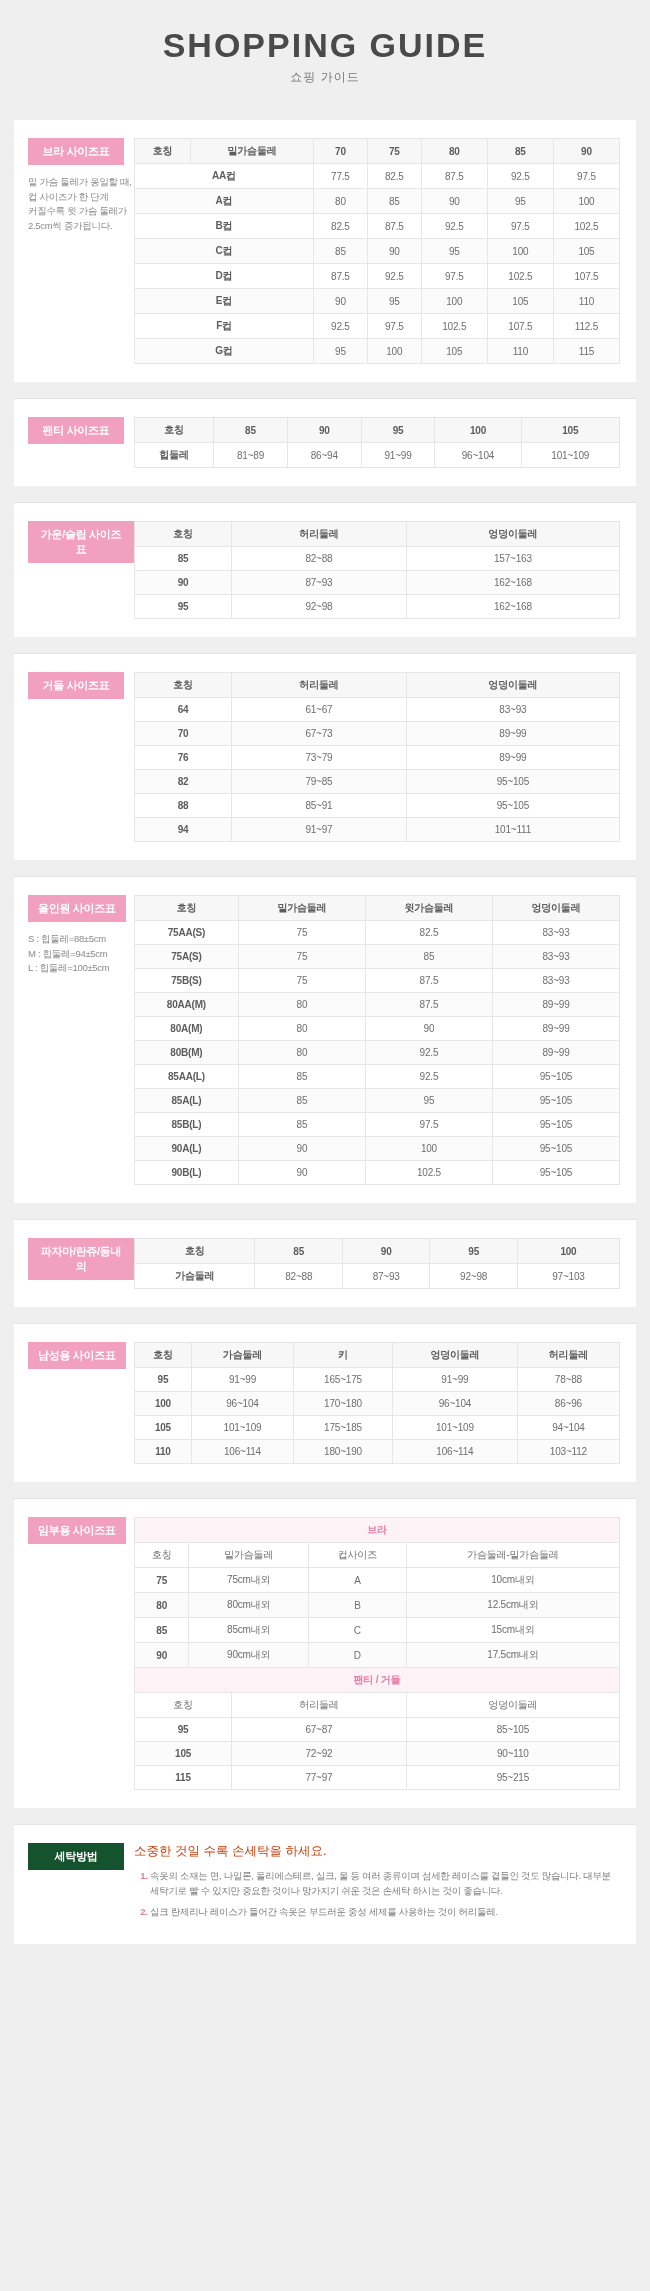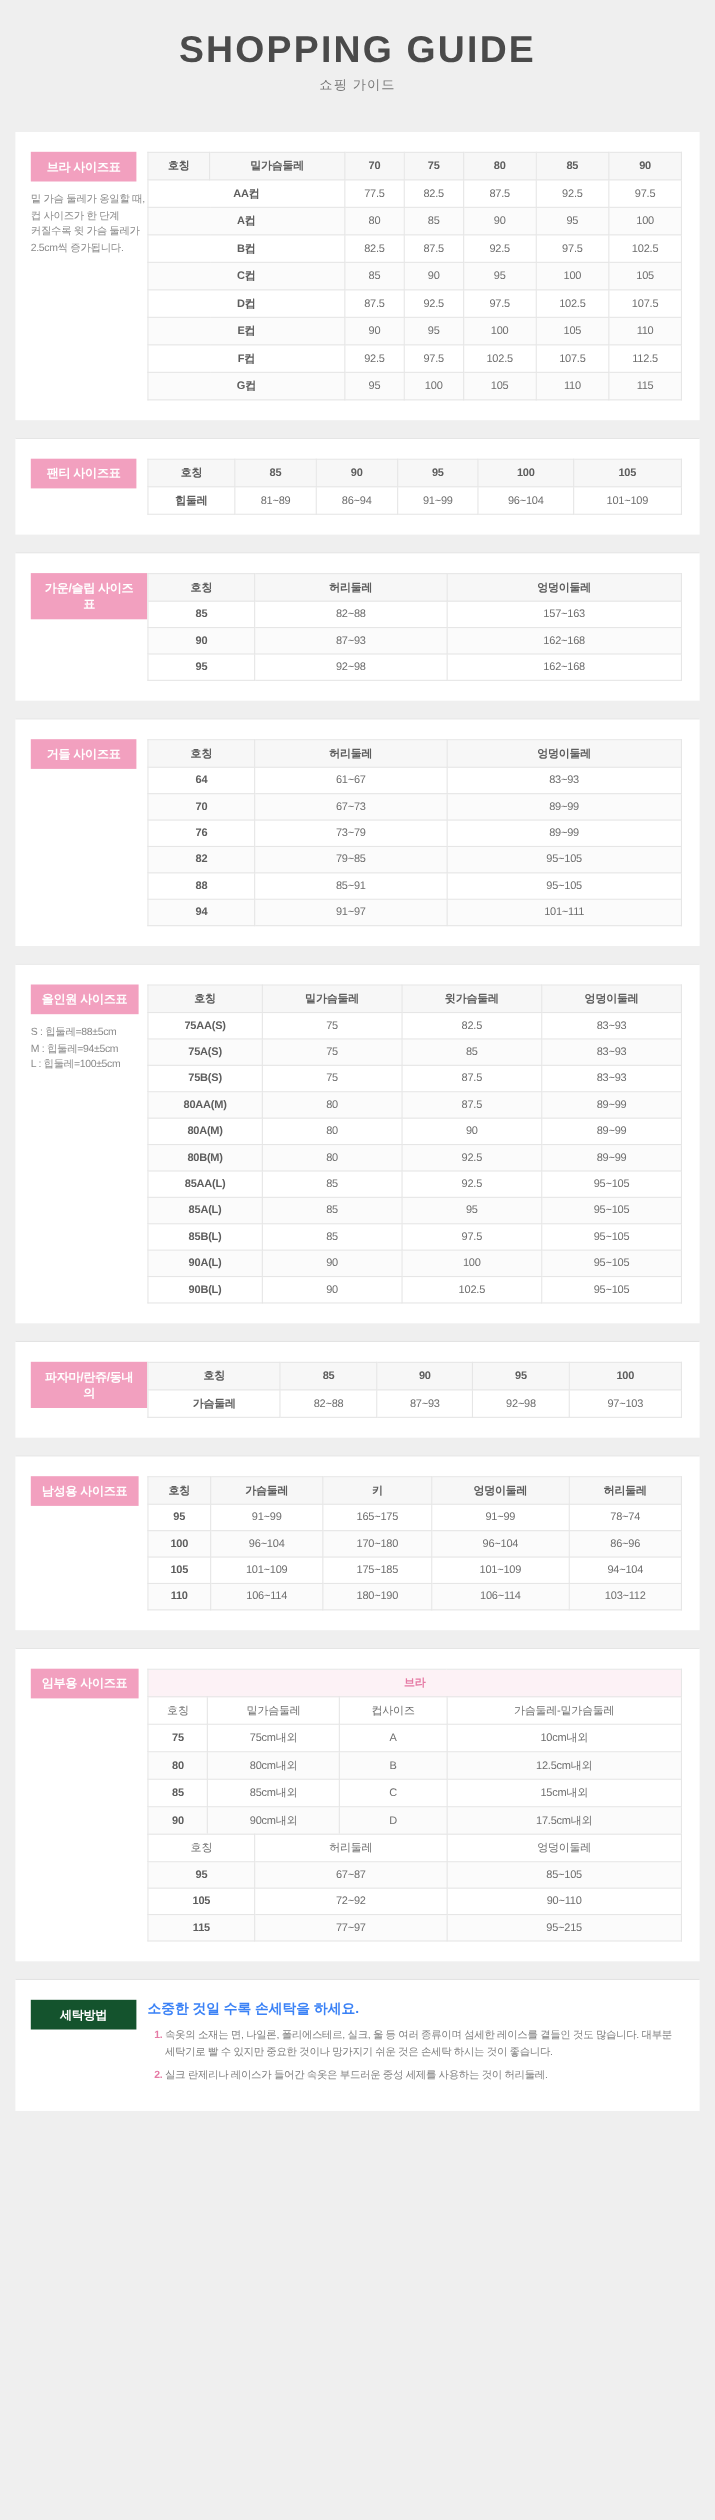--- a/index.html
+++ b/index.html
@@ -102,22 +102,22 @@
 
   .subhead td {
     background: #fdf2f6 !important;
     color: #e57ba5 !important;
     font-weight: bold;
   }
 
   
   .wash-title {
     font-size: 12.5px;
-    font-weight: bold;
-    color: #3b82f6;
+    font-weight: normal;
+    color: #c2410c;
     margin-bottom: 8px;
   }
   ol.wash {
     margin: 0;
     padding-left: 16px;
     font-size: 9.5px;
     line-height: 1.6;
     color: #7d7d7d;
     letter-spacing: -0.3px;
   }
@@ -444,21 +444,21 @@
                 <th>엉덩이둘레</th>
                 <th>허리둘레</th>
               </tr>
             </thead>
             <tbody>
               <tr>
                 <td>95</td>
                 <td>91~99</td>
                 <td>165~175</td>
                 <td>91~99</td>
-                <td>78~74</td>
+                <td>78~88</td>
               </tr>
               <tr>
                 <td>100</td>
                 <td>96~104</td>
                 <td>170~180</td>
                 <td>96~104</td>
                 <td>86~96</td>
               </tr>
               <tr>
                 <td>105</td>
@@ -517,20 +517,23 @@
             <tr>
               <td>90</td>
               <td>90cm내외</td>
               <td>D</td>
               <td>17.5cm내외</td>
             </tr>
           </tbody>
       </table>
       <table class="sz" style="margin-top:-1px;">
         <tbody id="maternity-panty-body">
+            <tr class="subhead">
+              <td colspan="3">팬티 / 거들</td>
+            </tr>
             <tr>
               <th>호칭</th>
               <th>허리둘레</th>
               <th>엉덩이둘레</th>
             </tr>
             <tr>
               <td>95</td>
               <td>67~87</td>
               <td>85~105</td>
             </tr>

